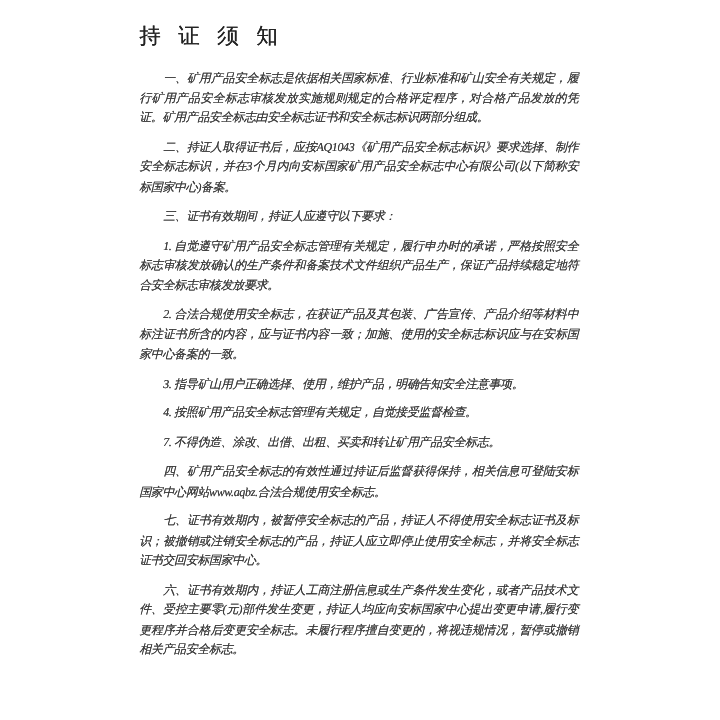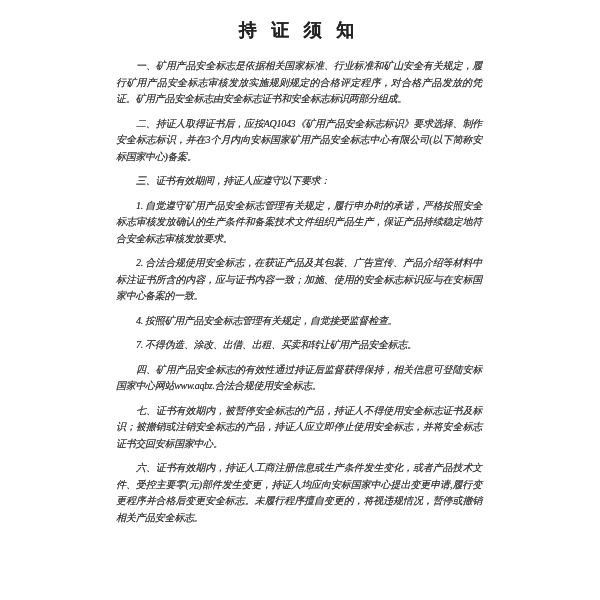--- a/index.html
+++ b/index.html
@@ -12,23 +12,23 @@
     box-sizing: border-box;
     width: 600px;
     height: 600px;
     background: #ffffff;
     overflow: hidden;
     padding: 14px 118px 8px 116px;
     font-family: "Liberation Serif", "DejaVu Serif", serif;
   }
   .doc-title {
     margin: 4px 0 16px 0;
-    text-align: center;
+    text-align: left;
     font-size: 18px;
-    font-weight: bold;
+    font-weight: normal;
     letter-spacing: 5px;
     color: #242424;
     text-shadow: 0 0 0.4px #242424;
     white-space: pre;
   }
   .doc-body p {
     margin: 0 0 8px 0;
     font-size: 10px;
     letter-spacing: -0.3px;
     line-height: 16.5px;
@@ -44,19 +44,20 @@
 <body>
 
 <div class="doc-page">
   <h1 class="doc-title">持 证 须 知</h1>
   <div class="doc-body">
     <p>一、矿用产品安全标志是依据相关国家标准、行业标准和矿山安全有关规定，履行矿用产品安全标志审核发放实施规则规定的合格评定程序，对合格产品发放的凭证。矿用产品安全标志由安全标志证书和安全标志标识两部分组成。</p>
     <p>二、持证人取得证书后，应按AQ1043《矿用产品安全标志标识》要求选择、制作安全标志标识，并在3个月内向安标国家矿用产品安全标志中心有限公司(以下简称安标国家中心)备案。</p>
     <p>三、证书有效期间，持证人应遵守以下要求：</p>
     <p>1. 自觉遵守矿用产品安全标志管理有关规定，履行申办时的承诺，严格按照安全标志审核发放确认的生产条件和备案技术文件组织产品生产，保证产品持续稳定地符合安全标志审核发放要求。</p>
     <p>2. 合法合规使用安全标志，在获证产品及其包装、广告宣传、产品介绍等材料中标注证书所含的内容，应与证书内容一致；加施、使用的安全标志标识应与在安标国家中心备案的一致。</p>
+    <p>3. 指导矿山用户正确选择、使用，维护产品，明确告知安全注意事项。</p>
     <p>4. 按照矿用产品安全标志管理有关规定，自觉接受监督检查。</p>
     <p>7. 不得伪造、涂改、出借、出租、买卖和转让矿用产品安全标志。</p>
     <p>四、矿用产品安全标志的有效性通过持证后监督获得保持，相关信息可登陆安标国家中心网站www.aqbz.合法合规使用安全标志。</p>
     <p>七、证书有效期内，被暂停安全标志的产品，持证人不得使用安全标志证书及标识；被撤销或注销安全标志的产品，持证人应立即停止使用安全标志，并将安全标志证书交回安标国家中心。</p>
     <p>六、证书有效期内，持证人工商注册信息或生产条件发生变化，或者产品技术文件、受控主要零(元)部件发生变更，持证人均应向安标国家中心提出变更申请,履行变更程序并合格后变更安全标志。未履行程序擅自变更的，将视违规情况，暂停或撤销相关产品安全标志。</p>
   </div>
 </div>
 
 </body></html>

